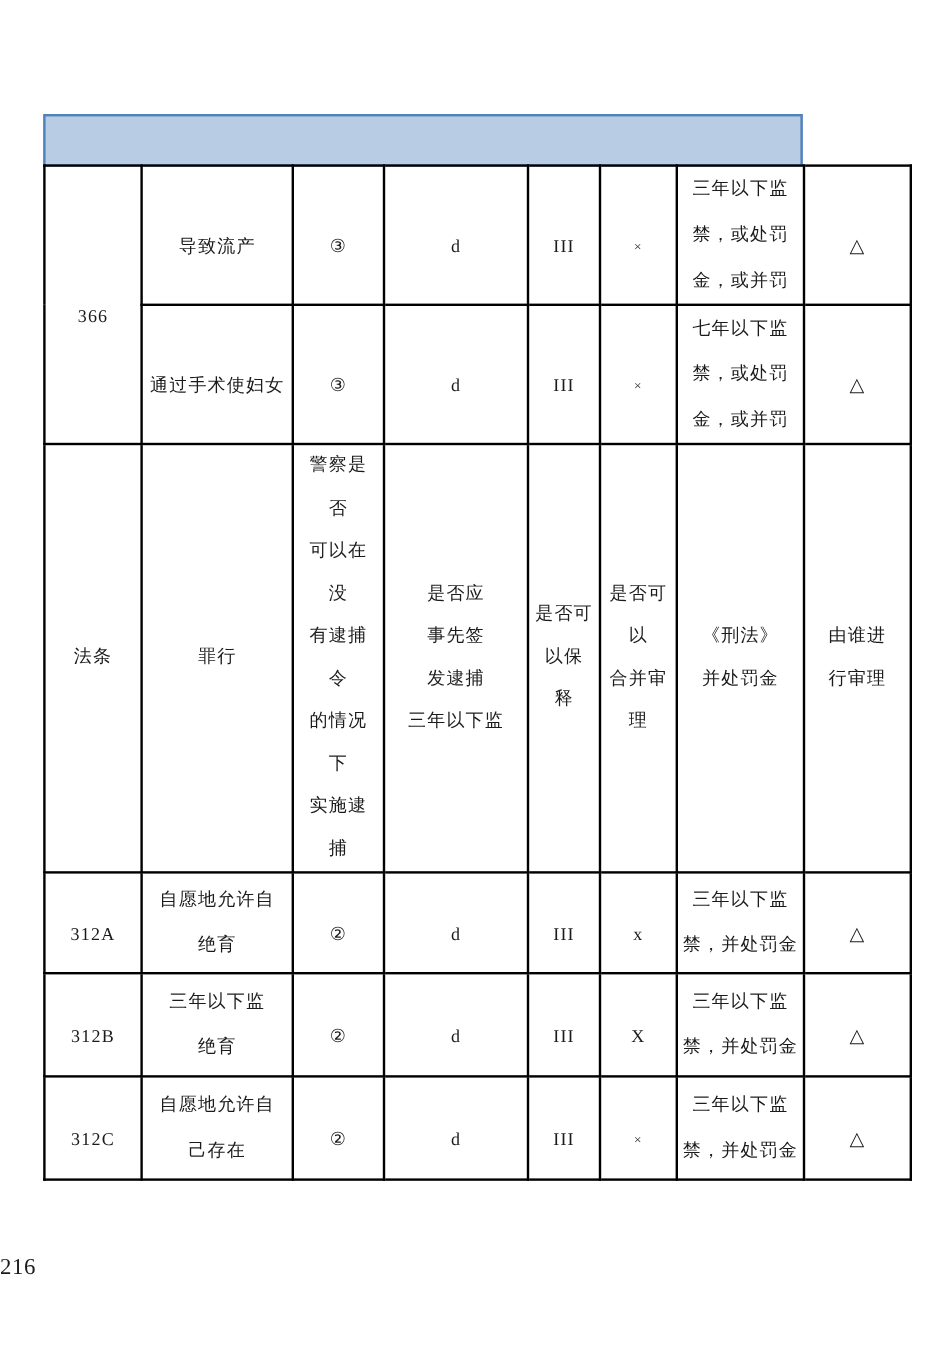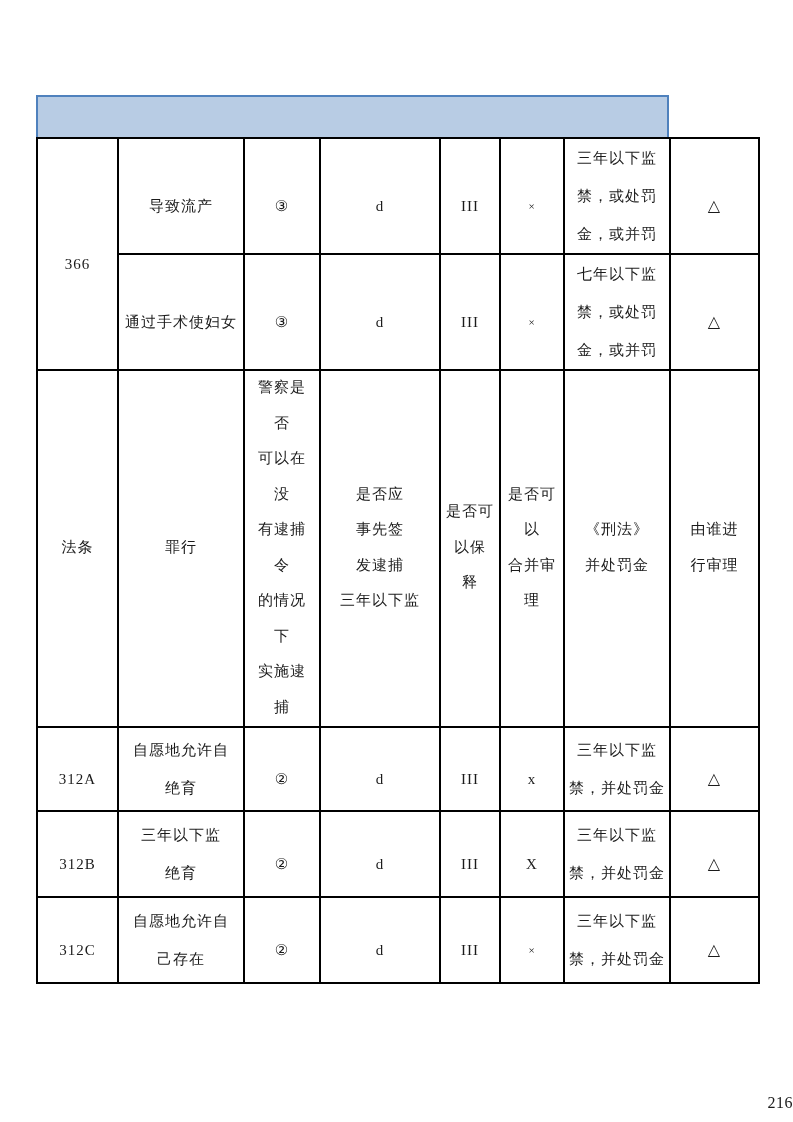--- a/index.html
+++ b/index.html
@@ -44,24 +44,23 @@
   .ln { line-height: 38px; }
   tr.hdr .ln { line-height: 35.5px; font-family: Liberation Mono, monospace; }
   .dy { transform: translateY(10px); }          
   .xs { font-size: 11px; }                      
   .tri { font-size: 16px; }                     
   .pagenum {
     position: absolute;
     top: 1046px;
     left: 0;
     width: 100%;
-    text-align: right;
-    font-size: 16px;
+    text-align: left;
+    font-size: 19px;
     letter-spacing: 0.5px;
-    margin-top: 48px;
   }
 </style>
 </head>
 <body>
 
 <div class="sheet">
 
   <div class="titlebar"></div>
 
   <table class="lawtable">

